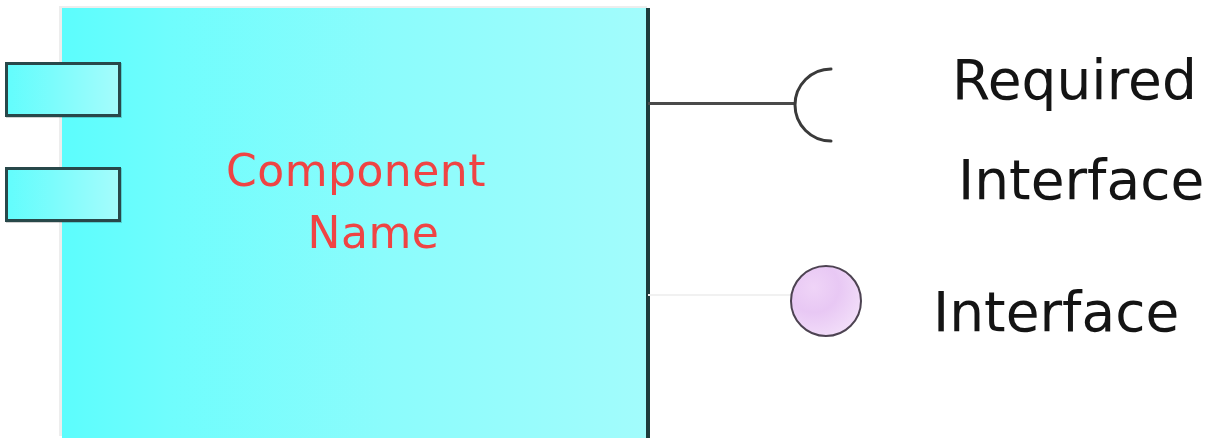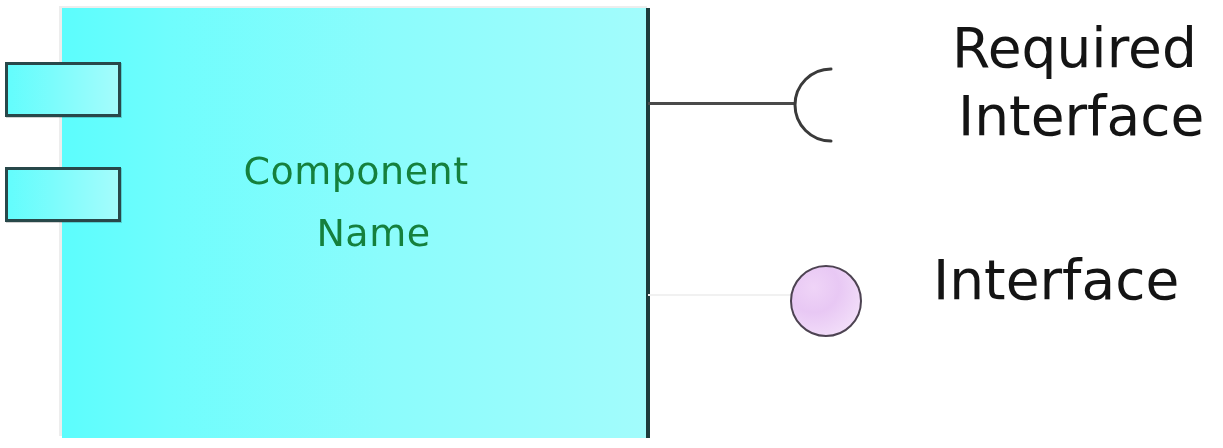--- a/index.html
+++ b/index.html
@@ -32,23 +32,23 @@
     box-shadow: -3px -2px 0 0 rgba(0,0,0,0.07);
     z-index: 2;
   }
 
   .component-label {
     position: absolute;
     left: 62px;
     top: 140px;
     width: 588px;
     text-align: center;
-    font-size: 38px;
+    font-size: 44px;
     line-height: 62px;
-    color: #15803d;
+    color: #ef4444;
     letter-spacing: 0.5px;
     z-index: 5;
     pointer-events: none;
   }
   .component-label .line2 {
     display: block;
     padding-left: 35px;
   }
 
   
@@ -119,21 +119,21 @@
     letter-spacing: 0px;
   }
   .caption-required {
     left: 952px;
     top: 14px;
   }
   .caption-provided {
     left: 933px;
     top: 246px;
   }
-  .caption .cap-line { display: block; }
+  .caption .cap-line { display: block; margin-top: 32px; }
   .caption-required .cap-line-2 { padding-left: 6px; }
 </style>
 </head>
 <body>
 
 <div id="diagram-canvas">
 
   <div class="component-body"></div>
 
   <div class="component-label">

